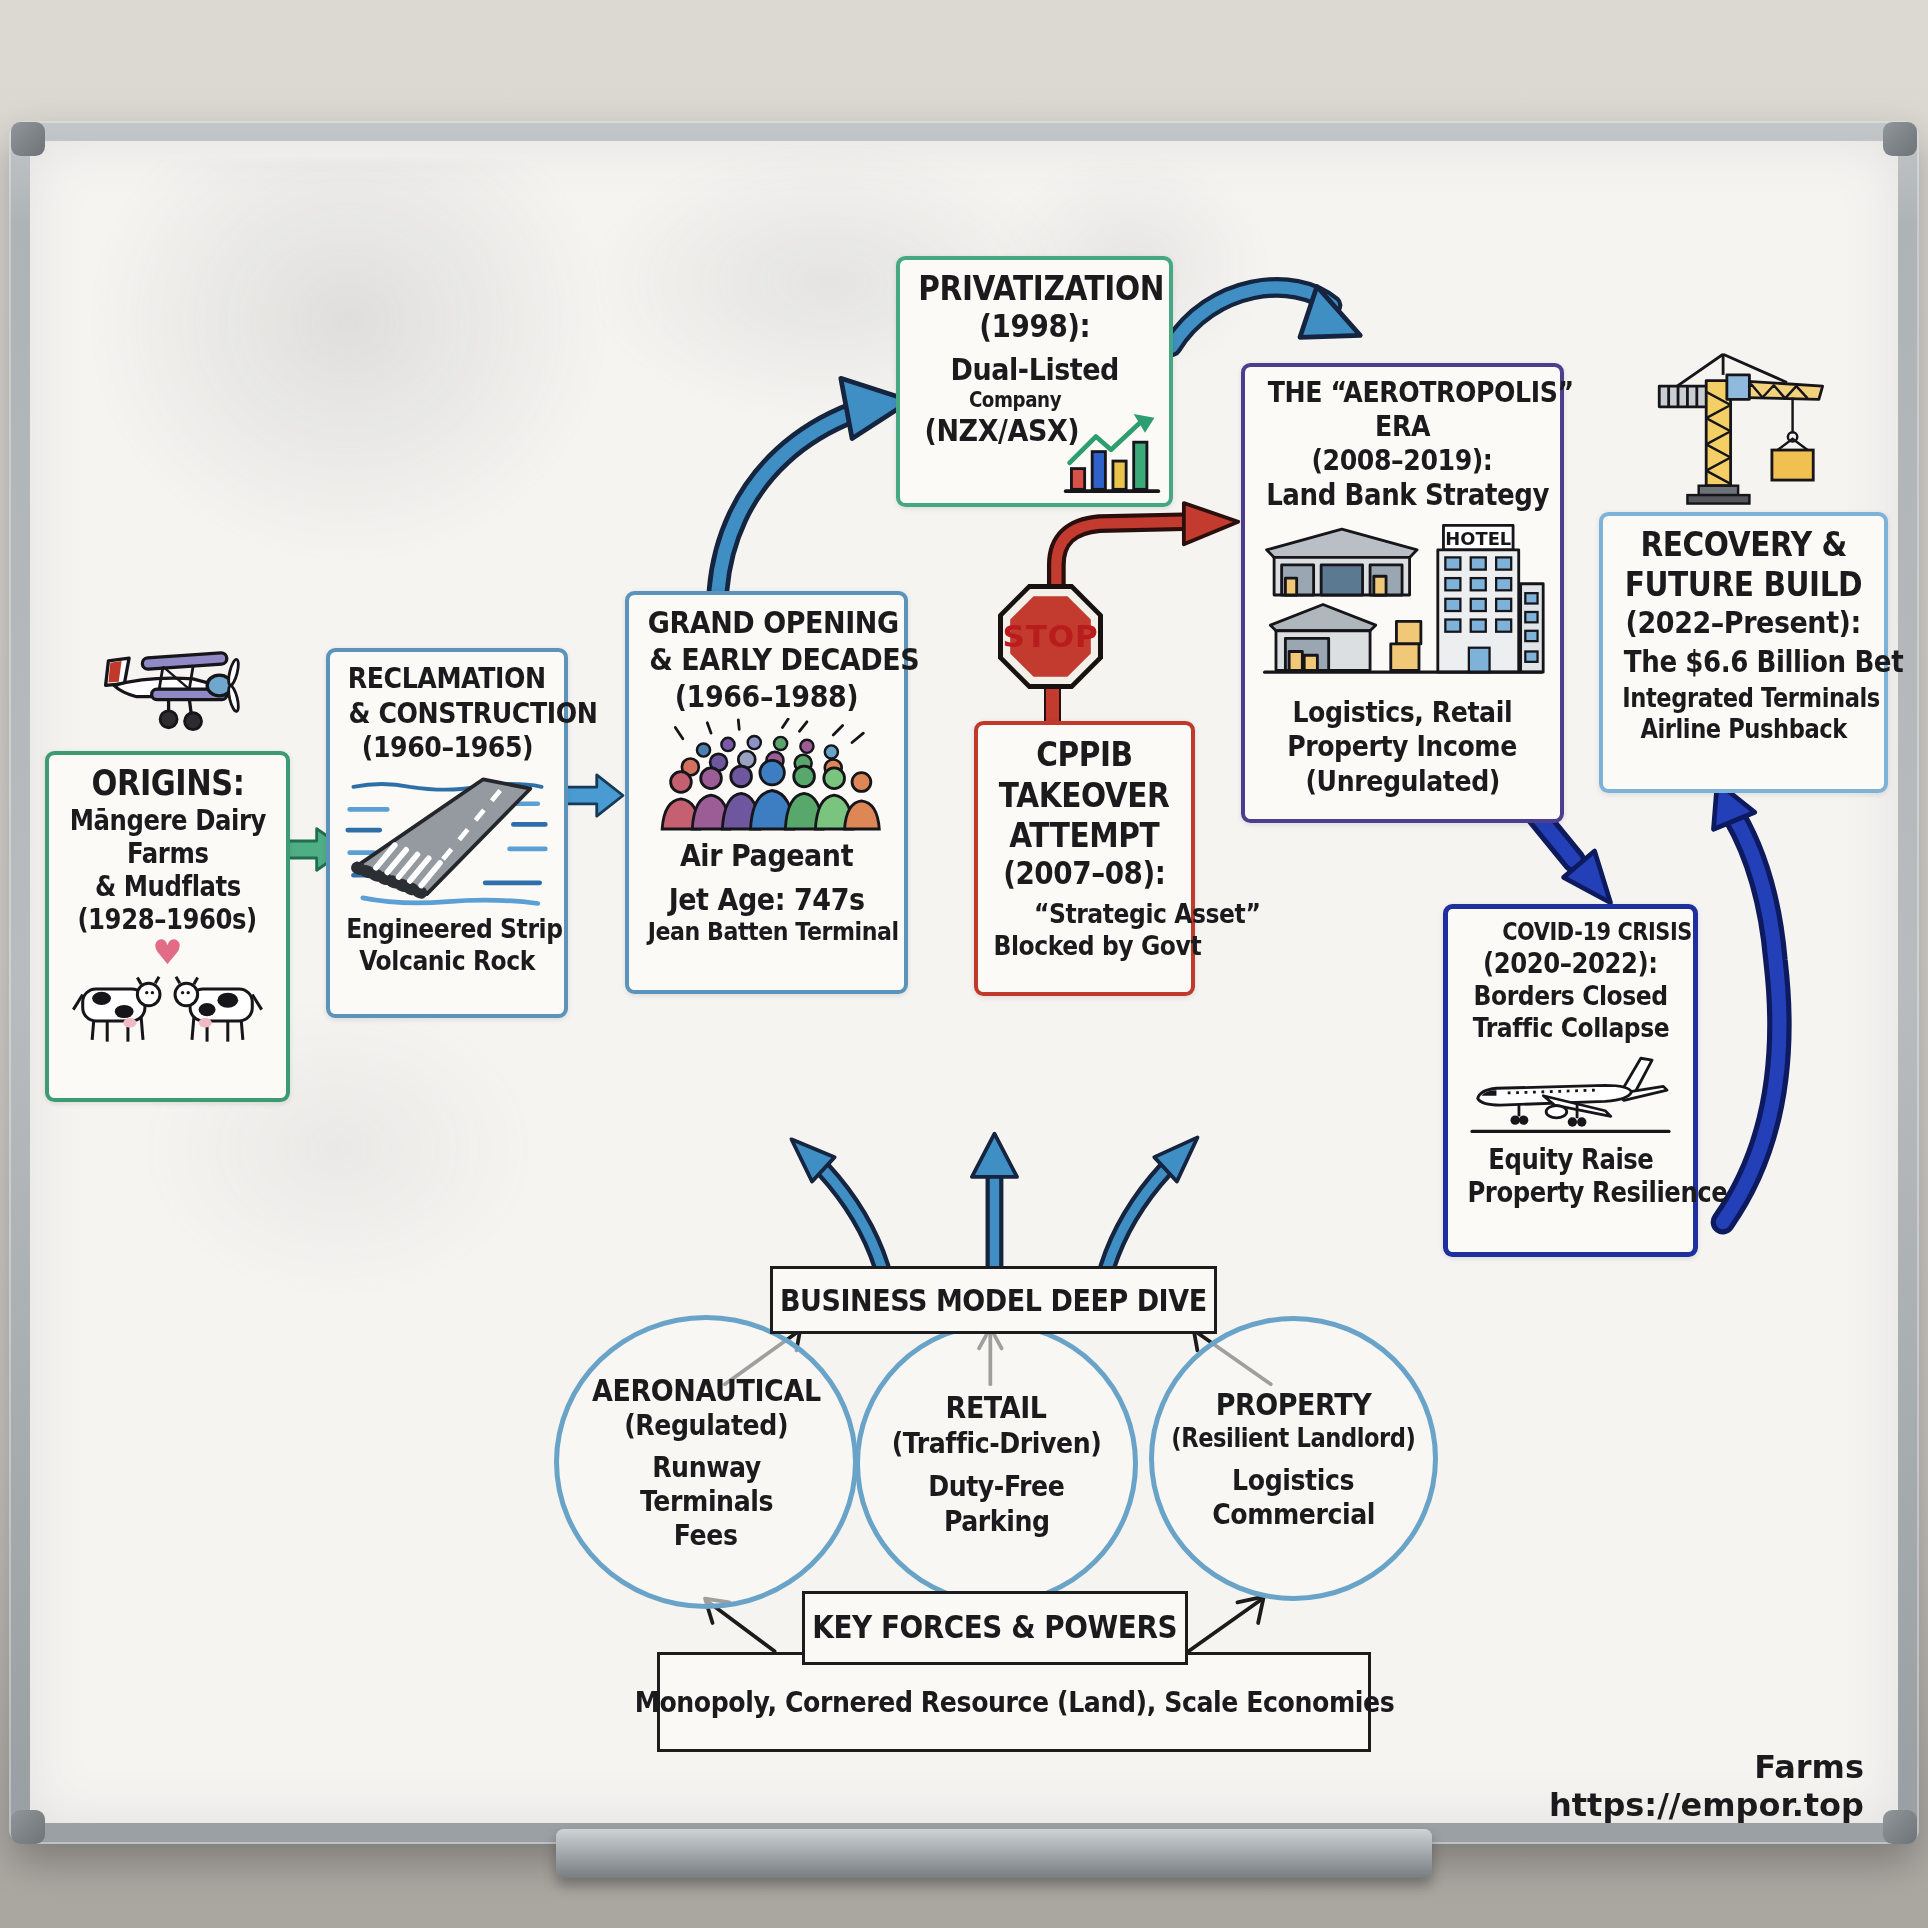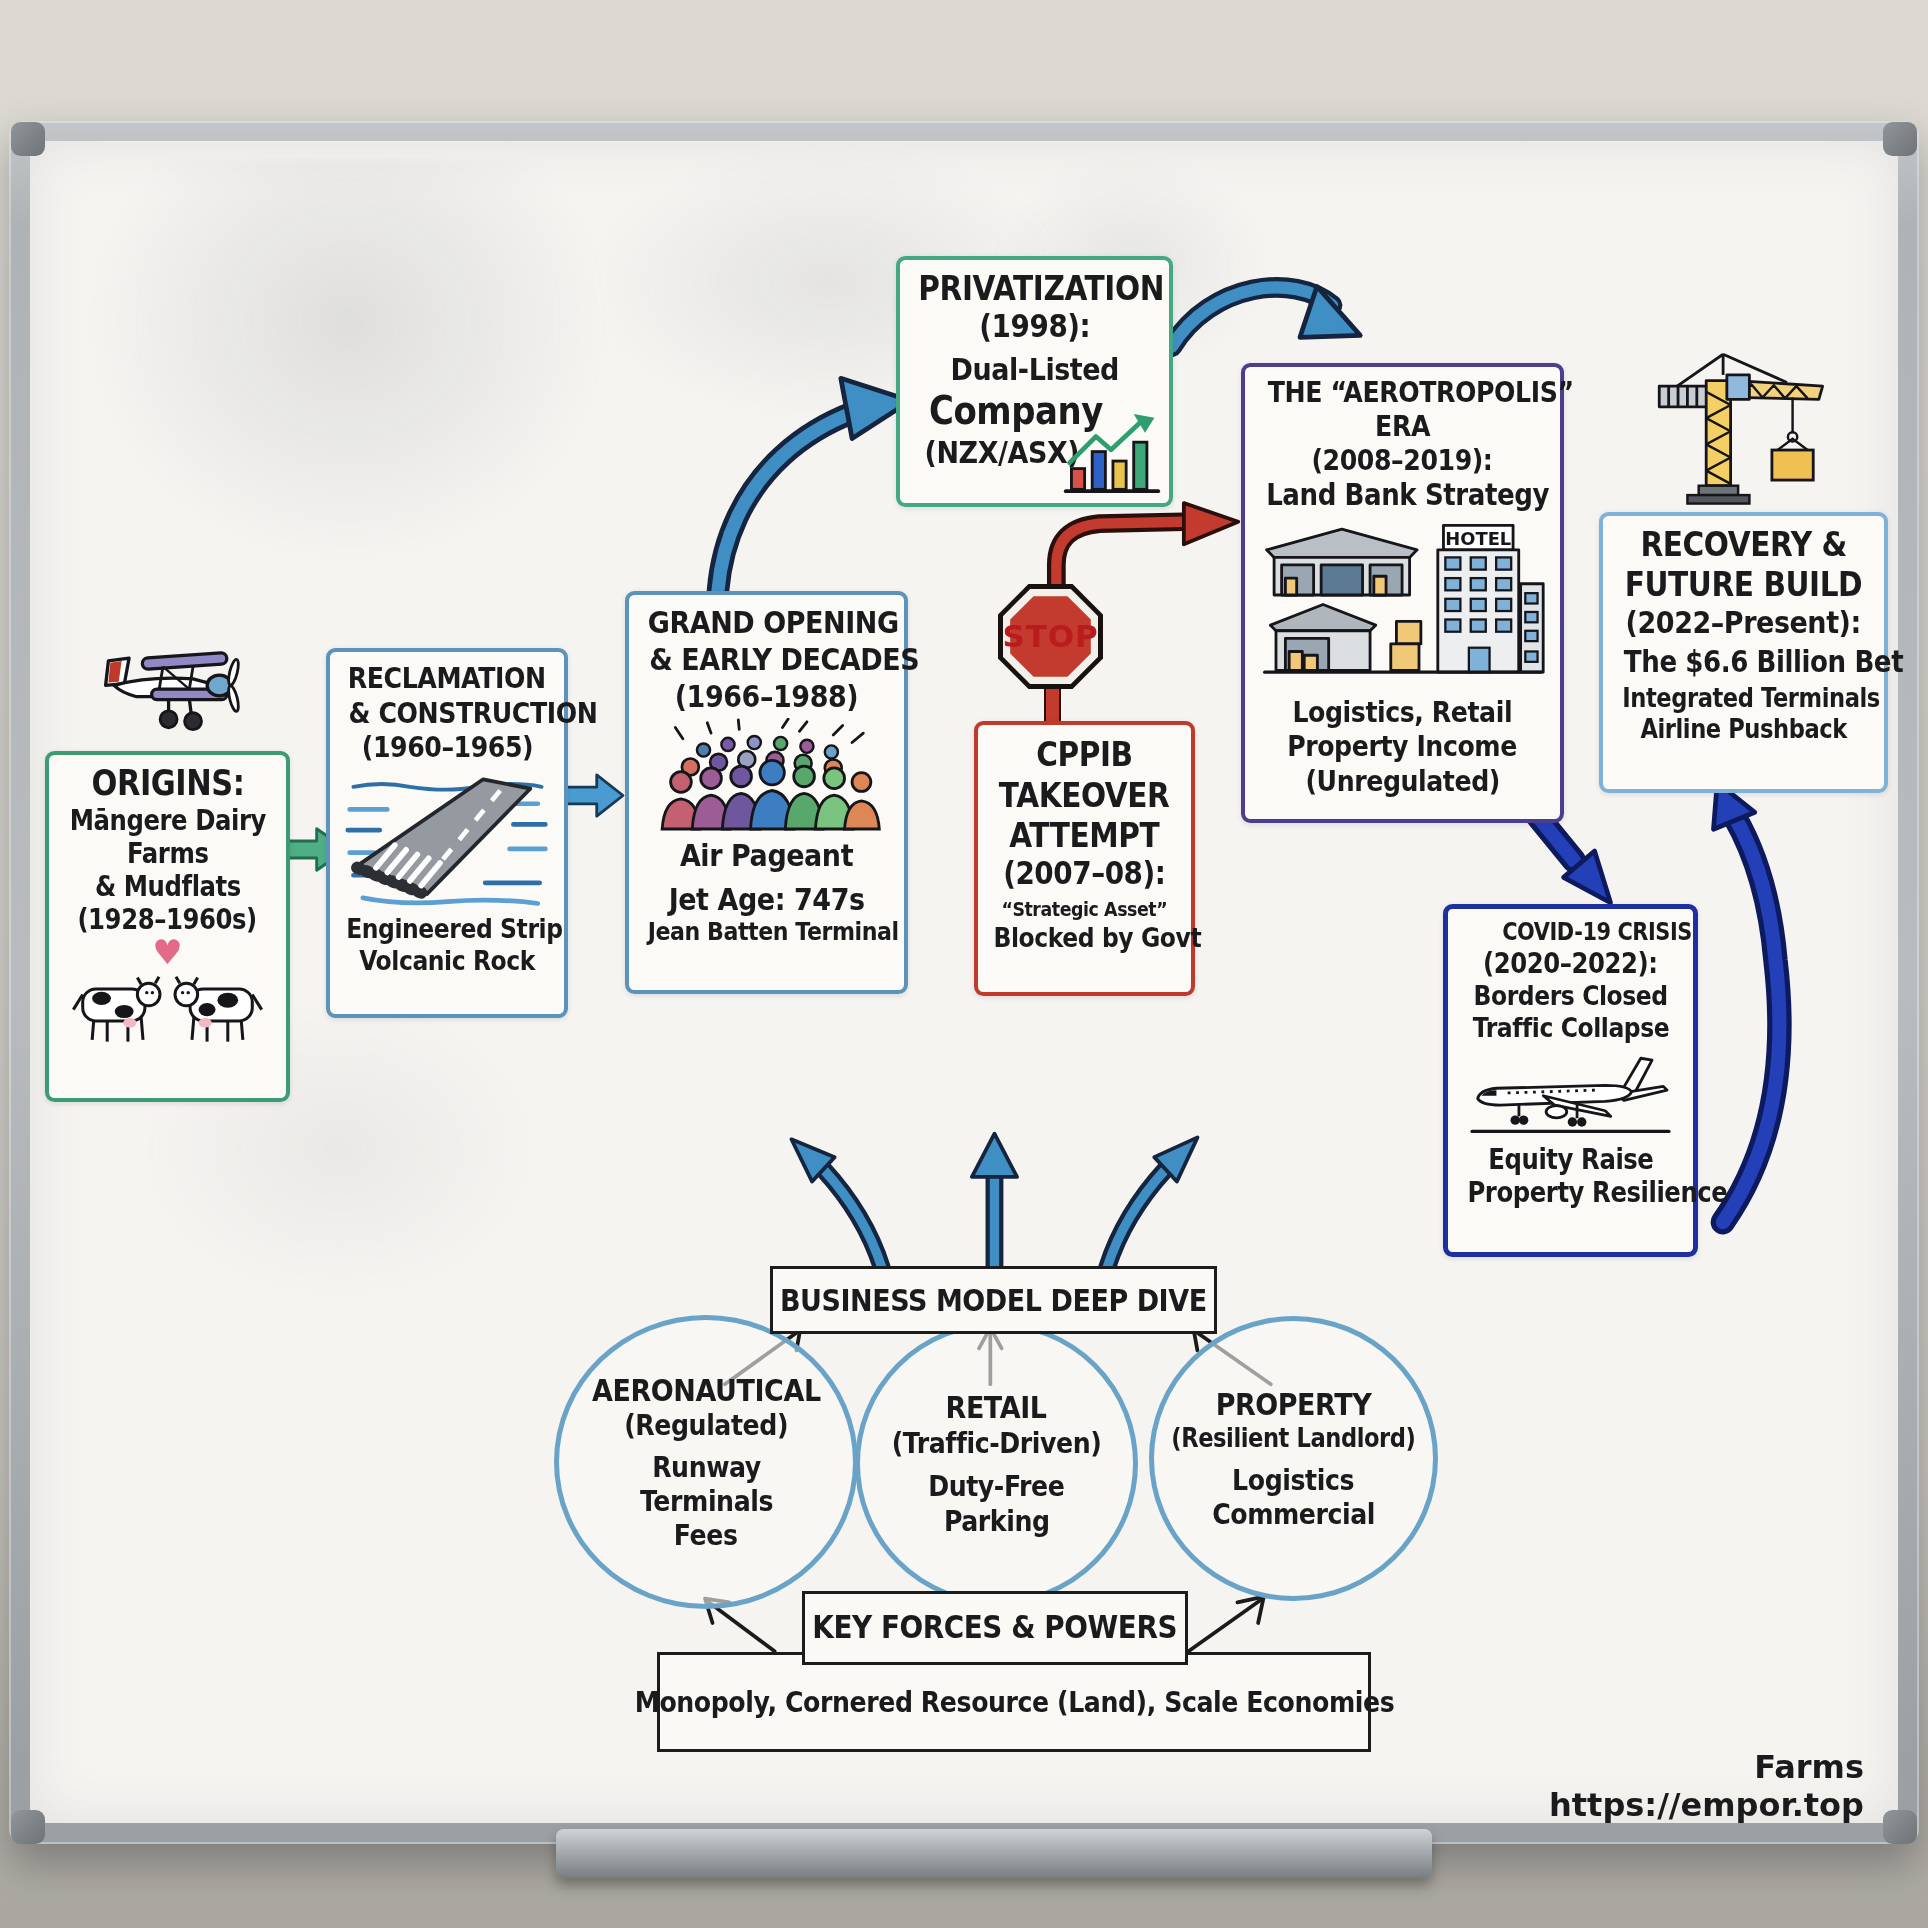--- a/index.html
+++ b/index.html
@@ -207,21 +207,21 @@
 <svg class="arrow-svg" style="left:692px;top:363px;" width="226" height="313" viewBox="0 0 240 332">
   <path d="M34,324 C8,212 52,98 172,52" fill="none" stroke="#15243f" stroke-width="24" stroke-linecap="round"></path>
   <path d="M34,324 C8,212 52,98 172,52" fill="none" stroke="#3f8fc4" stroke-width="14" stroke-linecap="round"></path>
   <polygon points="158,16 232,40 170,80" fill="#3f8fc4" stroke="#15243f" stroke-width="5" stroke-linejoin="round"></polygon>
 </svg>
 
 <div class="box" style="left:896px;top:256px;width:269px;height:243px;border:4.7px solid #45a882;">
   <div class="line" style="font-size:34px;margin-top:7.5px;"><span class="cond">PRIVATIZATION</span></div>
   <div class="line" style="font-size:32px;"><span class="cond">(1998):</span></div>
   <div class="line" style="font-size:31px;margin-top:5.6px;"><span class="cond">Dual-Listed</span></div>
-  <div class="line" style="font-size:39px;padding-right:38px;"><span class="cond">Company</span></div>
+  <div class="line" style="font-size:21px;padding-right:38px;"><span class="cond">Company</span></div>
   <div class="line" style="font-size:31px;text-align:left;padding-left:13px;"><span class="cond">(NZX/ASX)</span></div>
   <svg style="position:absolute;right:7.5px;bottom:5.6px;" width="100" height="87" viewBox="0 0 106 92">
     <line x1="4" y1="86" x2="102" y2="86" stroke="#15151a" stroke-width="4" stroke-linecap="round"></line>
     <rect x="10" y="62" width="14" height="22" fill="#d85148" stroke="#15151a" stroke-width="3"></rect>
     <rect x="32" y="44" width="14" height="40" fill="#2e62c8" stroke="#15151a" stroke-width="3"></rect>
     <rect x="54" y="54" width="14" height="30" fill="#e8c44a" stroke="#15151a" stroke-width="3"></rect>
     <rect x="76" y="34" width="14" height="50" fill="#3da878" stroke="#15151a" stroke-width="3"></rect>
     <polyline points="8,56 36,28 52,42 84,12" fill="none" stroke="#2f9e6e" stroke-width="5" stroke-linecap="round" stroke-linejoin="round"></polyline>
     <polygon points="76,4 98,8 88,24" fill="#2f9e6e"></polygon>
   </svg>
@@ -245,21 +245,21 @@
   <div class="oct" style="inset:12.2px;background:#c23b2e;"></div>
   <div class="line" style="position:absolute;inset:0;display:flex;align-items:center;justify-content:center;color:#b91c1c;font-size:31px;letter-spacing:0.9px;">STOP</div>
 </div>
 <div style="position:absolute;left:1044px;top:686px;width:13px;height:41px;background:#c23b2e;border:2.8px solid #2a0f0c;z-index:3;"></div>
 
 <div class="box" style="left:974px;top:721px;width:213px;height:267px;border:4.7px solid #c0392b;">
   <div class="line" style="font-size:34px;margin-top:9.4px;"><span class="cond">CPPIB</span></div>
   <div class="line" style="font-size:34px;"><span class="cond">TAKEOVER</span></div>
   <div class="line" style="font-size:34px;"><span class="cond">ATTEMPT</span></div>
   <div class="line" style="font-size:32px;"><span class="cond">(2007–08):</span></div>
-  <div class="line" style="font-size:20px;margin-top:5.6px;"><span class="cond">“Strategic Asset”</span></div>
+  <div class="line" style="font-size:27px;margin-top:5.6px;padding-left:39px;"><span class="cond">“Strategic Asset”</span></div>
   <div class="line" style="font-size:27px;"><span class="cond">Blocked by Govt</span></div>
 </div>
 
 <div class="box" style="left:1241px;top:363px;width:315px;height:452px;border:4.7px solid #4b3e8e;">
   <div class="line" style="font-size:29px;margin-top:7.5px;"><span class="cond">THE “AEROTROPOLIS”</span></div>
   <div class="line" style="font-size:29px;"><span class="cond">ERA</span></div>
   <div class="line" style="font-size:29px;"><span class="cond">(2008–2019):</span></div>
   <div class="line" style="font-size:30px;"><span class="cond">Land Bank Strategy</span></div>
   <svg width="288" height="175" viewBox="0 0 306 186" style="margin:3.8px auto 0;">
     <g stroke="#15151a" stroke-width="3" stroke-linejoin="round">

